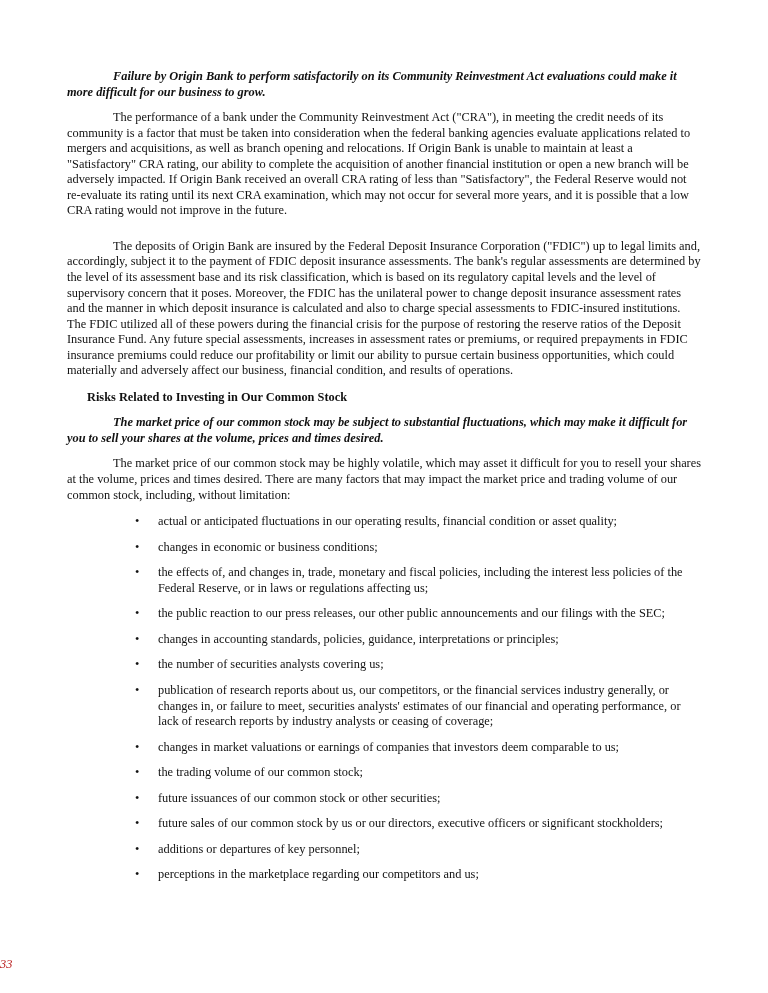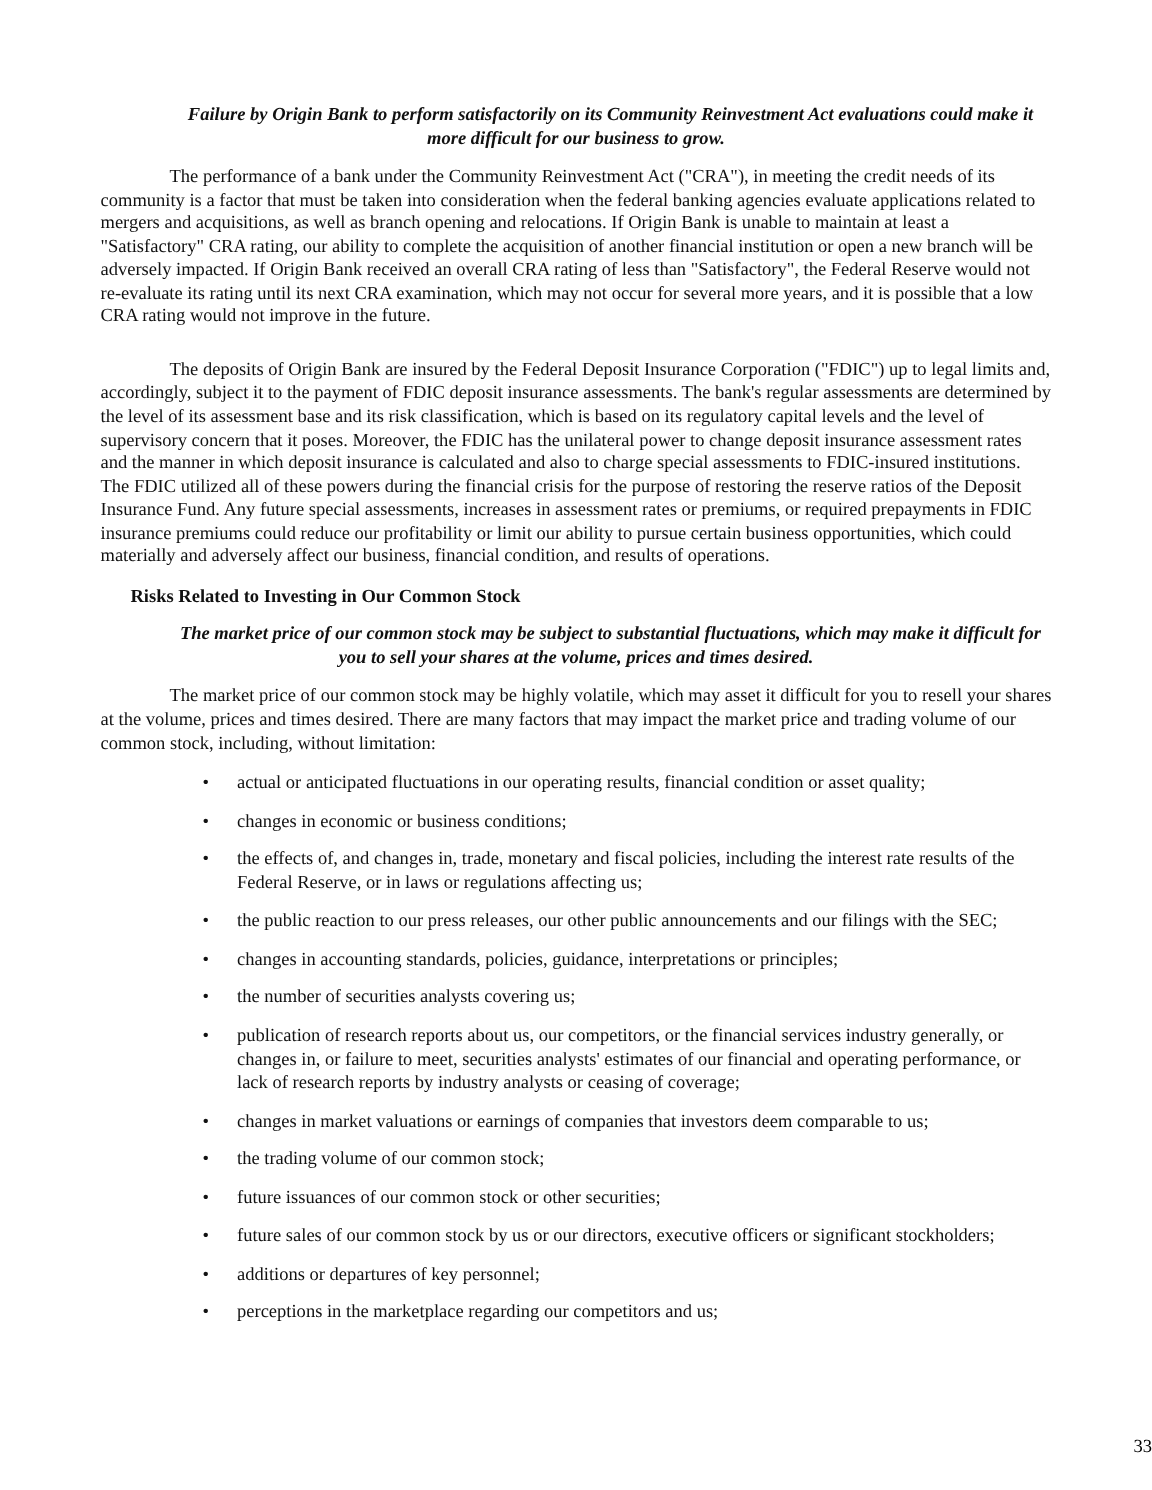--- a/index.html
+++ b/index.html
@@ -8,44 +8,45 @@
     position: absolute;
     left: 67px;
     top: 69px;
     width: 634px;
     font-family: "Liberation Serif", serif;
     font-size: 12.35px;
     line-height: 15.55px;
     color: #111111;
   }
   p { margin: 0; }
-  .heading-italic { font-weight: bold; font-style: italic; text-indent: 46px; text-align: center; }
+  .heading-italic { font-weight: bold; font-style: italic; text-indent: 46px; }
   .body-para { text-indent: 46px; }
   .section-heading { font-weight: bold; margin-left: 20px; }
   .gap-s { height: 10px; }
   .gap-m { height: 11px; }
   ul.bullets { list-style: none; margin: 0; padding: 0; }
   ul.bullets li {
     position: relative;
     padding-left: 91px;
     margin-bottom: 10px;
   }
   ul.bullets li .bullet {
     position: absolute;
     left: 68px;
     top: 0;
   }
   .page-number {
     position: absolute;
     left: 0; right: 0;
     top: 957px;
-    text-align: right;
+    text-align: left;
     font-family: "Liberation Serif", serif;
     font-size: 12.35px;
-    color: #000000;
+    color: #b91c1c;
+    font-style: italic;
   }
 </style>
 </head>
 <body>
 
 <div class="page">
   <p class="heading-italic">Failure by Origin Bank to perform satisfactorily on its Community Reinvestment Act evaluations could make it more difficult for our business to grow.</p>
   <div class="gap-s"></div>
   <p class="body-para">The performance of a bank under the Community Reinvestment Act ("CRA"), in meeting the credit needs of its community is a factor that must be taken into consideration when the federal banking agencies evaluate applications related to mergers and acquisitions, as well as branch opening and relocations. If Origin Bank is unable to maintain at least a "Satisfactory" CRA rating, our ability to complete the acquisition of another financial institution or open a new branch will be adversely impacted. If Origin Bank received an overall CRA rating of less than "Satisfactory", the Federal Reserve would not re-evaluate its rating until its next CRA examination, which may not occur for several more years, and it is possible that a low CRA rating would not improve in the future.</p>
   <div class="gap-s"></div>
@@ -54,21 +55,21 @@
   <div class="gap-m"></div>
   <p class="section-heading">Risks Related to Investing in Our Common Stock</p>
   <div class="gap-s"></div>
   <p class="heading-italic">The market price of our common stock may be subject to substantial fluctuations, which may make it difficult for you to sell your shares at the volume, prices and times desired.</p>
   <div class="gap-s"></div>
   <p class="body-para">The market price of our common stock may be highly volatile, which may asset it difficult for you to resell your shares at the volume, prices and times desired. There are many factors that may impact the market price and trading volume of our common stock, including, without limitation:</p>
   <div class="gap-m"></div>
   <ul class="bullets">
     <li><span class="bullet">•</span><span>actual or anticipated fluctuations in our operating results, financial condition or asset quality;</span></li>
     <li><span class="bullet">•</span><span>changes in economic or business conditions;</span></li>
-    <li><span class="bullet">•</span><span>the effects of, and changes in, trade, monetary and fiscal policies, including the interest rate results of the Federal Reserve, or in laws or regulations affecting us;</span></li>
+    <li><span class="bullet">•</span><span>the effects of, and changes in, trade, monetary and fiscal policies, including the interest less policies of the Federal Reserve, or in laws or regulations affecting us;</span></li>
     <li><span class="bullet">•</span><span>the public reaction to our press releases, our other public announcements and our filings with the SEC;</span></li>
     <li><span class="bullet">•</span><span>changes in accounting standards, policies, guidance, interpretations or principles;</span></li>
     <li><span class="bullet">•</span><span>the number of securities analysts covering us;</span></li>
     <li><span class="bullet">•</span><span>publication of research reports about us, our competitors, or the financial services industry generally, or changes in, or failure to meet, securities analysts' estimates of our financial and operating performance, or lack of research reports by industry analysts or ceasing of coverage;</span></li>
     <li><span class="bullet">•</span><span>changes in market valuations or earnings of companies that investors deem comparable to us;</span></li>
     <li><span class="bullet">•</span><span>the trading volume of our common stock;</span></li>
     <li><span class="bullet">•</span><span>future issuances of our common stock or other securities;</span></li>
     <li><span class="bullet">•</span><span>future sales of our common stock by us or our directors, executive officers or significant stockholders;</span></li>
     <li><span class="bullet">•</span><span>additions or departures of key personnel;</span></li>
     <li><span class="bullet">•</span><span>perceptions in the marketplace regarding our competitors and us;</span></li>

